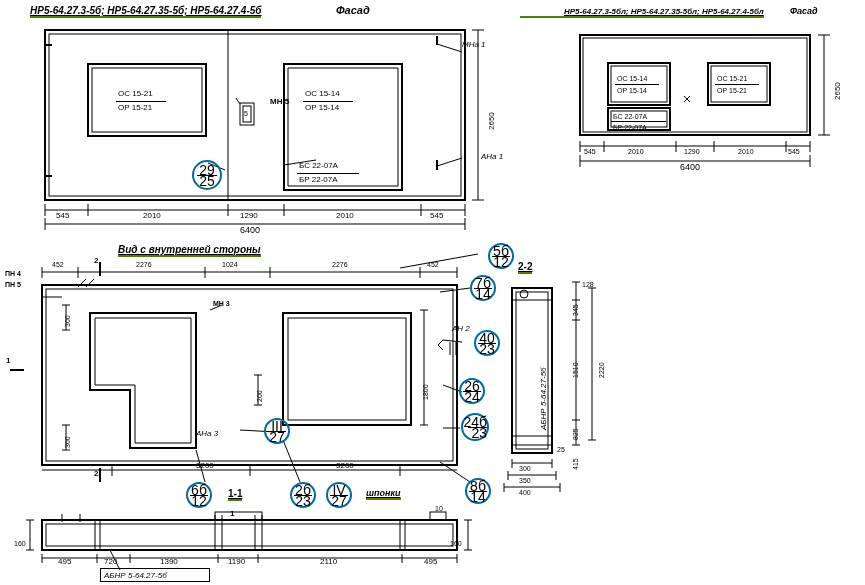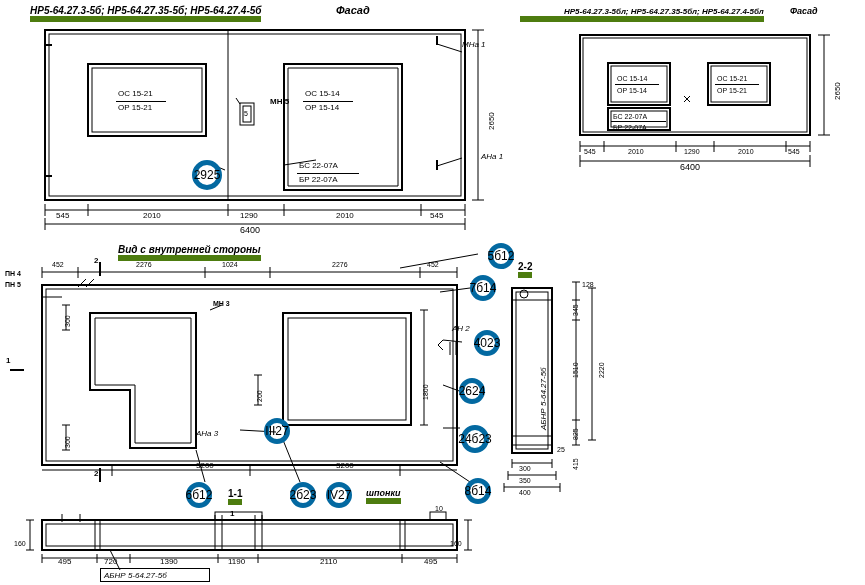--- a/index.html
+++ b/index.html
@@ -10,26 +10,26 @@
   .t.b{font-weight:bold;}
   .t.i{font-style:italic;}
   .t.s8{font-size:8px;}
   .t.s7{font-size:7px;}
   .t.s10{font-size:10px;}
   .t.s11{font-size:11px;}
   .t.vert{transform:rotate(-90deg);transform-origin:0 0;}
   .ln{position:absolute;background:#000;}
   .h{height:1px;}
   .box{position:absolute;border:1px solid #000;box-sizing:border-box;}
-  .circ{position:absolute;border:5px solid #0369a1;border-radius:50%;
-        box-sizing:border-box;display:flex;
-        align-items:center;justify-content:center;font-size:12px;line-height:8px;}
+  .circ{position:absolute;border:2px solid #0369a1;border-radius:50%;
+        box-sizing:border-box;display:flex;flex-direction:column;
+        align-items:center;justify-content:center;font-size:14px;line-height:8px;}
   .circ .num{display:block;}
   .circ .div{width:80%;height:1px;background:#000;margin:1px 0;}
-  .underline{border-bottom:6px solid #4d7c0f;}
+  .underline{border-bottom:2px solid #4d7c0f;text-decoration:underline;}
   svg{position:absolute;left:0;top:0;overflow:visible;}
 </style>
 </head>
 <body>
 
 <div class="sheet">
 
   <div class="t s10 b i underline" style="left:30px;top:6px;">НР5-64.27.3-5б; НР5-64.27.35-5б; НР5-64.27.4-5б</div>
   <div class="t s11 b i" style="left:336px;top:5px;">Фасад</div>
 
@@ -273,21 +273,21 @@
   <div class="circ" style="left:474px;top:330px;width:26px;height:26px;">
     <span>40</span>
     <span class="div"></span>
     <span>23</span>
   </div>
   <div class="circ" style="left:459px;top:378px;width:26px;height:26px;">
     <span>26</span>
     <span class="div"></span>
     <span>24</span>
   </div>
-  <div class="circ" style="left:461px;top:425px;width:28px;height:28px;">
+  <div class="circ" style="left:461px;top:413px;width:28px;height:28px;align-items:flex-end;">
     <span>24б</span>
     <span class="div"></span>
     <span>23</span>
   </div>
   <div class="circ" style="left:465px;top:478px;width:26px;height:26px;">
     <span>8б</span>
     <span class="div"></span>
     <span>14</span>
   </div>
   <div class="circ" style="left:186px;top:482px;width:26px;height:26px;">

